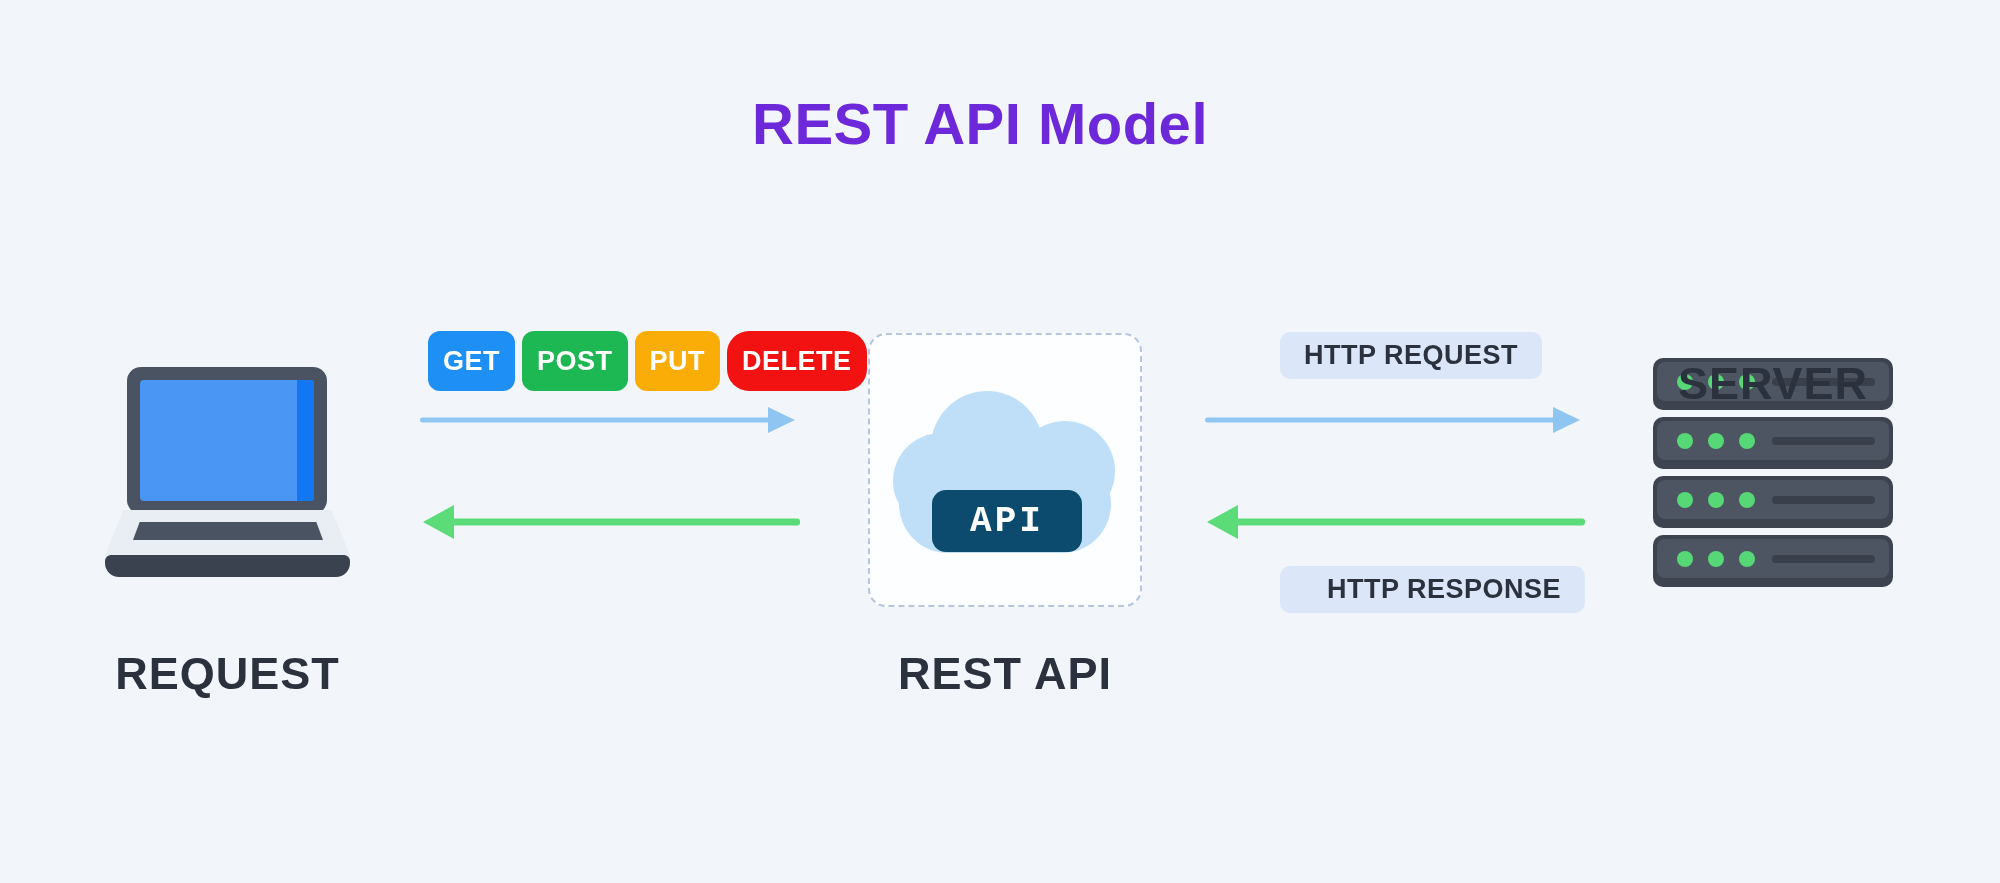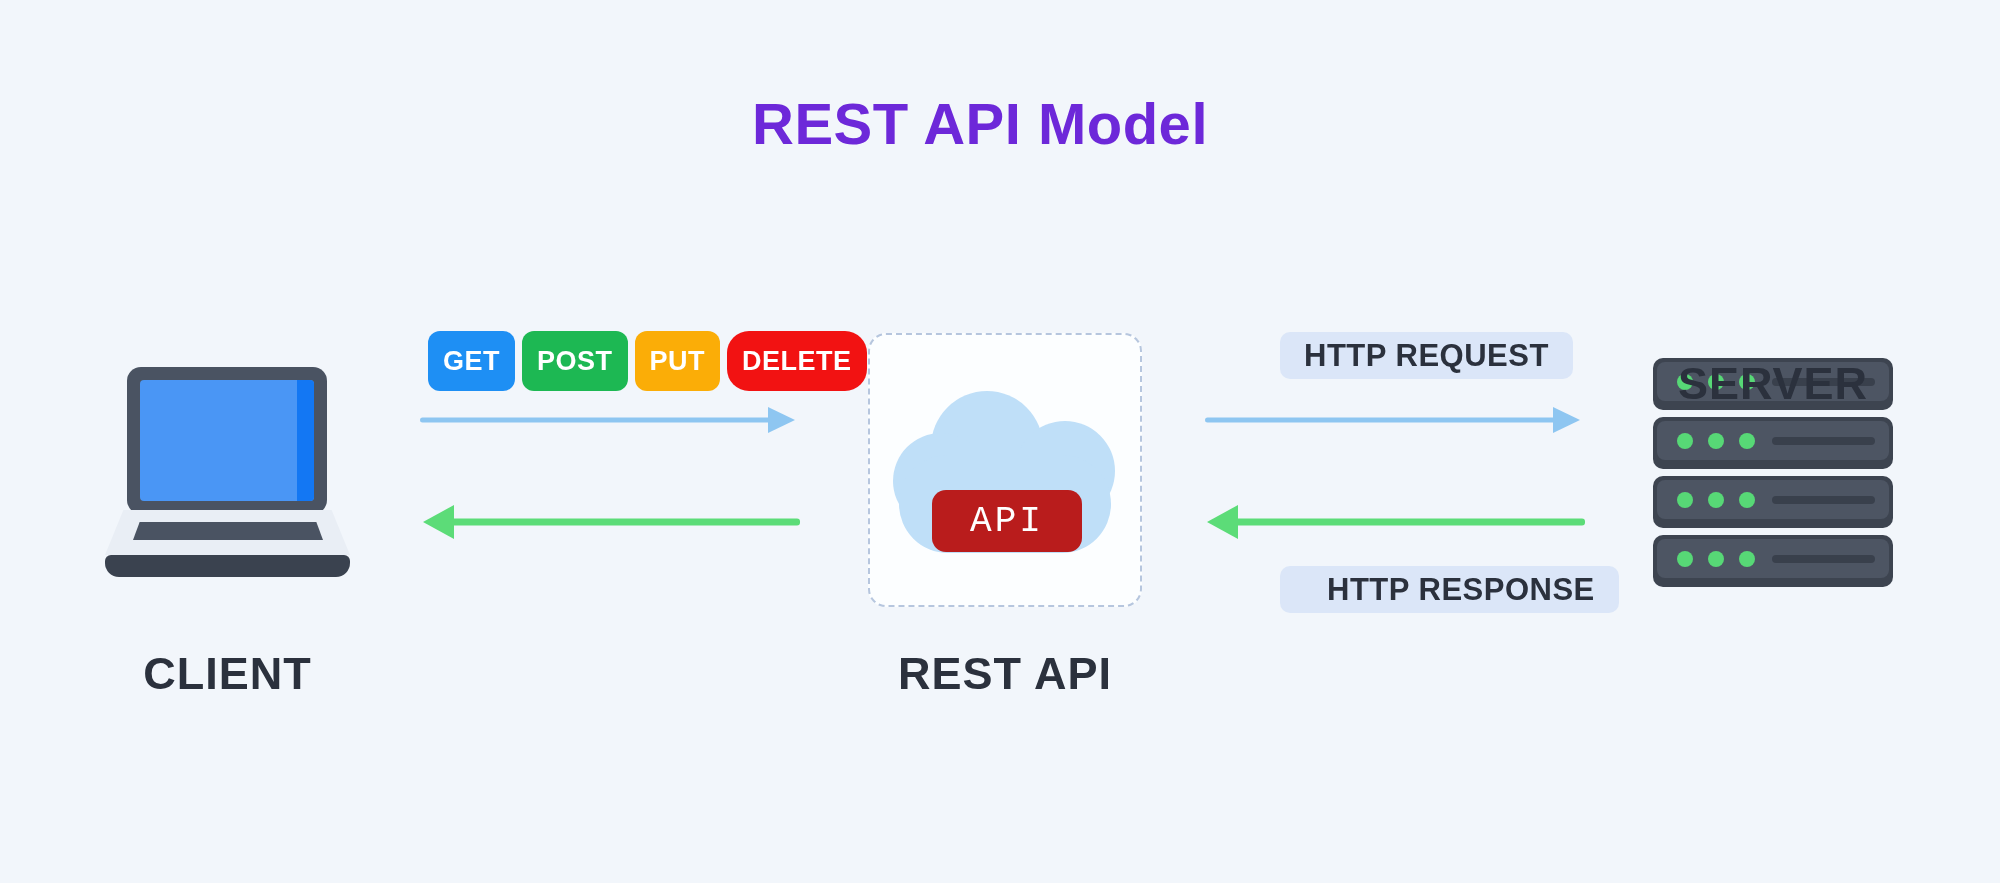--- a/index.html
+++ b/index.html
@@ -36,21 +36,21 @@
     color:#ffffff; font-weight:bold; font-size:27px;
     display:flex; align-items:center; padding:0 15px;
     letter-spacing:0.5px;
     text-align:right;
   }
 
   
   .pill {
     position:absolute; height:47px;
     background:#dbe6f8; border-radius:10px;
-    color:#2b313d; font-weight:bold; font-size:31px;
+    color:#2b313d; font-weight:bold; font-size:27px;
     display:flex; align-items:center; padding:0 24px;
     letter-spacing:0.5px; white-space:nowrap;
   }
   .pill.formats  { left:473px;  top:565px; }
   .pill.request  { left:1280px; top:332px; }
   .pill.response { left:1280px; top:566px;padding-left:47px; }
 
   
   .arrow { position:absolute; height:34px; }
   .arrow .shaft {
@@ -90,23 +90,23 @@
   }
   .cloud { position:absolute; left:23px; top:56px; width:224px; height:164px; }
   .cloud .puff { position:absolute; background:#bfdff8; border-radius:50%; }
   .cloud .p1 { left:38px;  top:0;    width:112px; height:112px; }
   .cloud .p2 { left:0;     top:42px; width:96px;  height:96px; }
   .cloud .p3 { left:122px; top:30px; width:100px; height:100px; }
   .cloud .base { position:absolute; left:6px; top:64px; width:212px; height:98px;
                  background:#bfdff8; border-radius:50px; }
   .api-badge {
     position:absolute; left:62px; top:155px; width:150px; height:62px;
-    background:#b91c1c; border-radius:14px;
+    background:#0c4a6e; border-radius:14px;
     color:#ffffff; font-family:"Liberation Mono", monospace;
-    font-weight:normal; font-size:36px; letter-spacing:3px;
+    font-weight:bold; font-size:36px; letter-spacing:3px;
     display:flex; align-items:center; justify-content:center;
   }
 
   
   .laptop { position:absolute; left:105px; top:363px; width:245px; height:215px; }
   .lp-screen {
     position:absolute; left:22px; top:4px; width:200px; height:147px;
     background:#4a5362; border-radius:14px;
   }
   .lp-display {
@@ -159,21 +159,21 @@
   <div class="laptop">
     <div class="lp-screen">
       <div class="lp-display">
         <div class="lp-strip"></div>
       </div>
     </div>
     <div class="lp-base"></div>
     <div class="lp-keys"></div>
     <div class="lp-bottom"></div>
   </div>
-  <div class="node-label client">CLIENT</div>
+  <div class="node-label client">REQUEST</div>
 
   <div class="methods">
     <span class="method" style="background: rgb(30, 143, 244);">GET</span>
     <span class="method" style="background: rgb(29, 184, 83);">POST</span>
     <span class="method" style="background: rgb(251, 173, 7);">PUT</span>
     <span class="method" style="background: rgb(242, 18, 18); border-radius: 22px;">DELETE</span>
   </div>
 
   <div class="arrow blue to-right req-left">
     <div class="shaft"></div>

